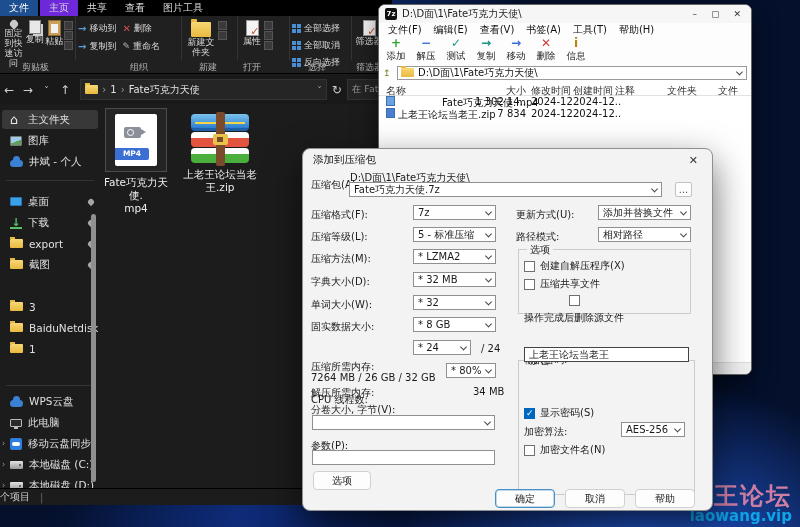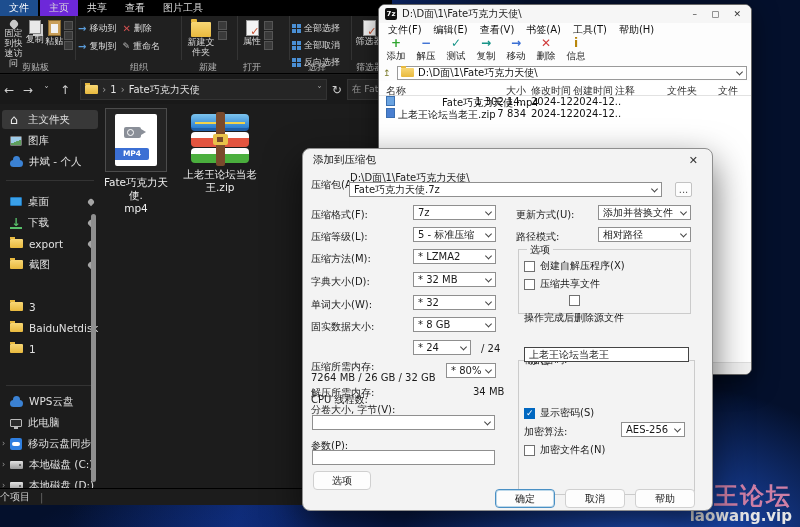--- a/index.html
+++ b/index.html
@@ -7,21 +7,21 @@
   #screen{position:relative;width:800px;height:527px;overflow:hidden;background:#04102c;}
   
   #wall{position:absolute;inset:0;
     background:
       radial-gradient(ellipse 420px 300px at 82% 108%, rgba(38,99,235,.95), rgba(38,99,235,0) 62%),
       radial-gradient(ellipse 700px 420px at 45% 135%, rgba(22,64,190,.75), rgba(22,64,190,0) 65%),
       linear-gradient(105deg, rgba(0,0,0,0) 22%, rgba(28,78,210,.38) 40%, rgba(0,0,0,0) 56%),
       #04102c;}
   #watermark{position:absolute;right:8px;bottom:2px;text-align:right;z-index:1;line-height:1.05;}
   #watermark .wm-t{font-size:24px;font-weight:bold;color:#cf7fa5;letter-spacing:2px;}
-  #watermark .wm-u{font-size:15px;font-weight:bold;color:#e5e5e5;}
+  #watermark .wm-u{font-size:15px;font-weight:bold;color:#0ea5e9;}
 
   
   #explorer{position:absolute;left:0;top:0;width:392px;height:505px;background:#1c1c1c;z-index:2;color:#ddd;}
   .tabsbar{position:absolute;left:0;top:0;right:0;height:16px;background:#000;display:flex;align-items:stretch;font-size:10px;}
   .tab{padding:1px 9px;color:#ddd;display:flex;align-items:center;}
   .tab.file{background:#1d4e8f;color:#fff;}
   .tab.sel{background:#6d28d9;}
   .ribbon{position:absolute;left:0;top:16px;right:0;height:58px;background:#202020;border-bottom:1px solid #000;font-size:9px;color:#d8d8d8;}
   .rb-row{position:absolute;left:0;top:0;right:0;height:44px;display:flex;}
   .rb-group{display:flex;align-items:flex-start;padding:2px 2px;border-right:1px solid #343434;height:44px;}

